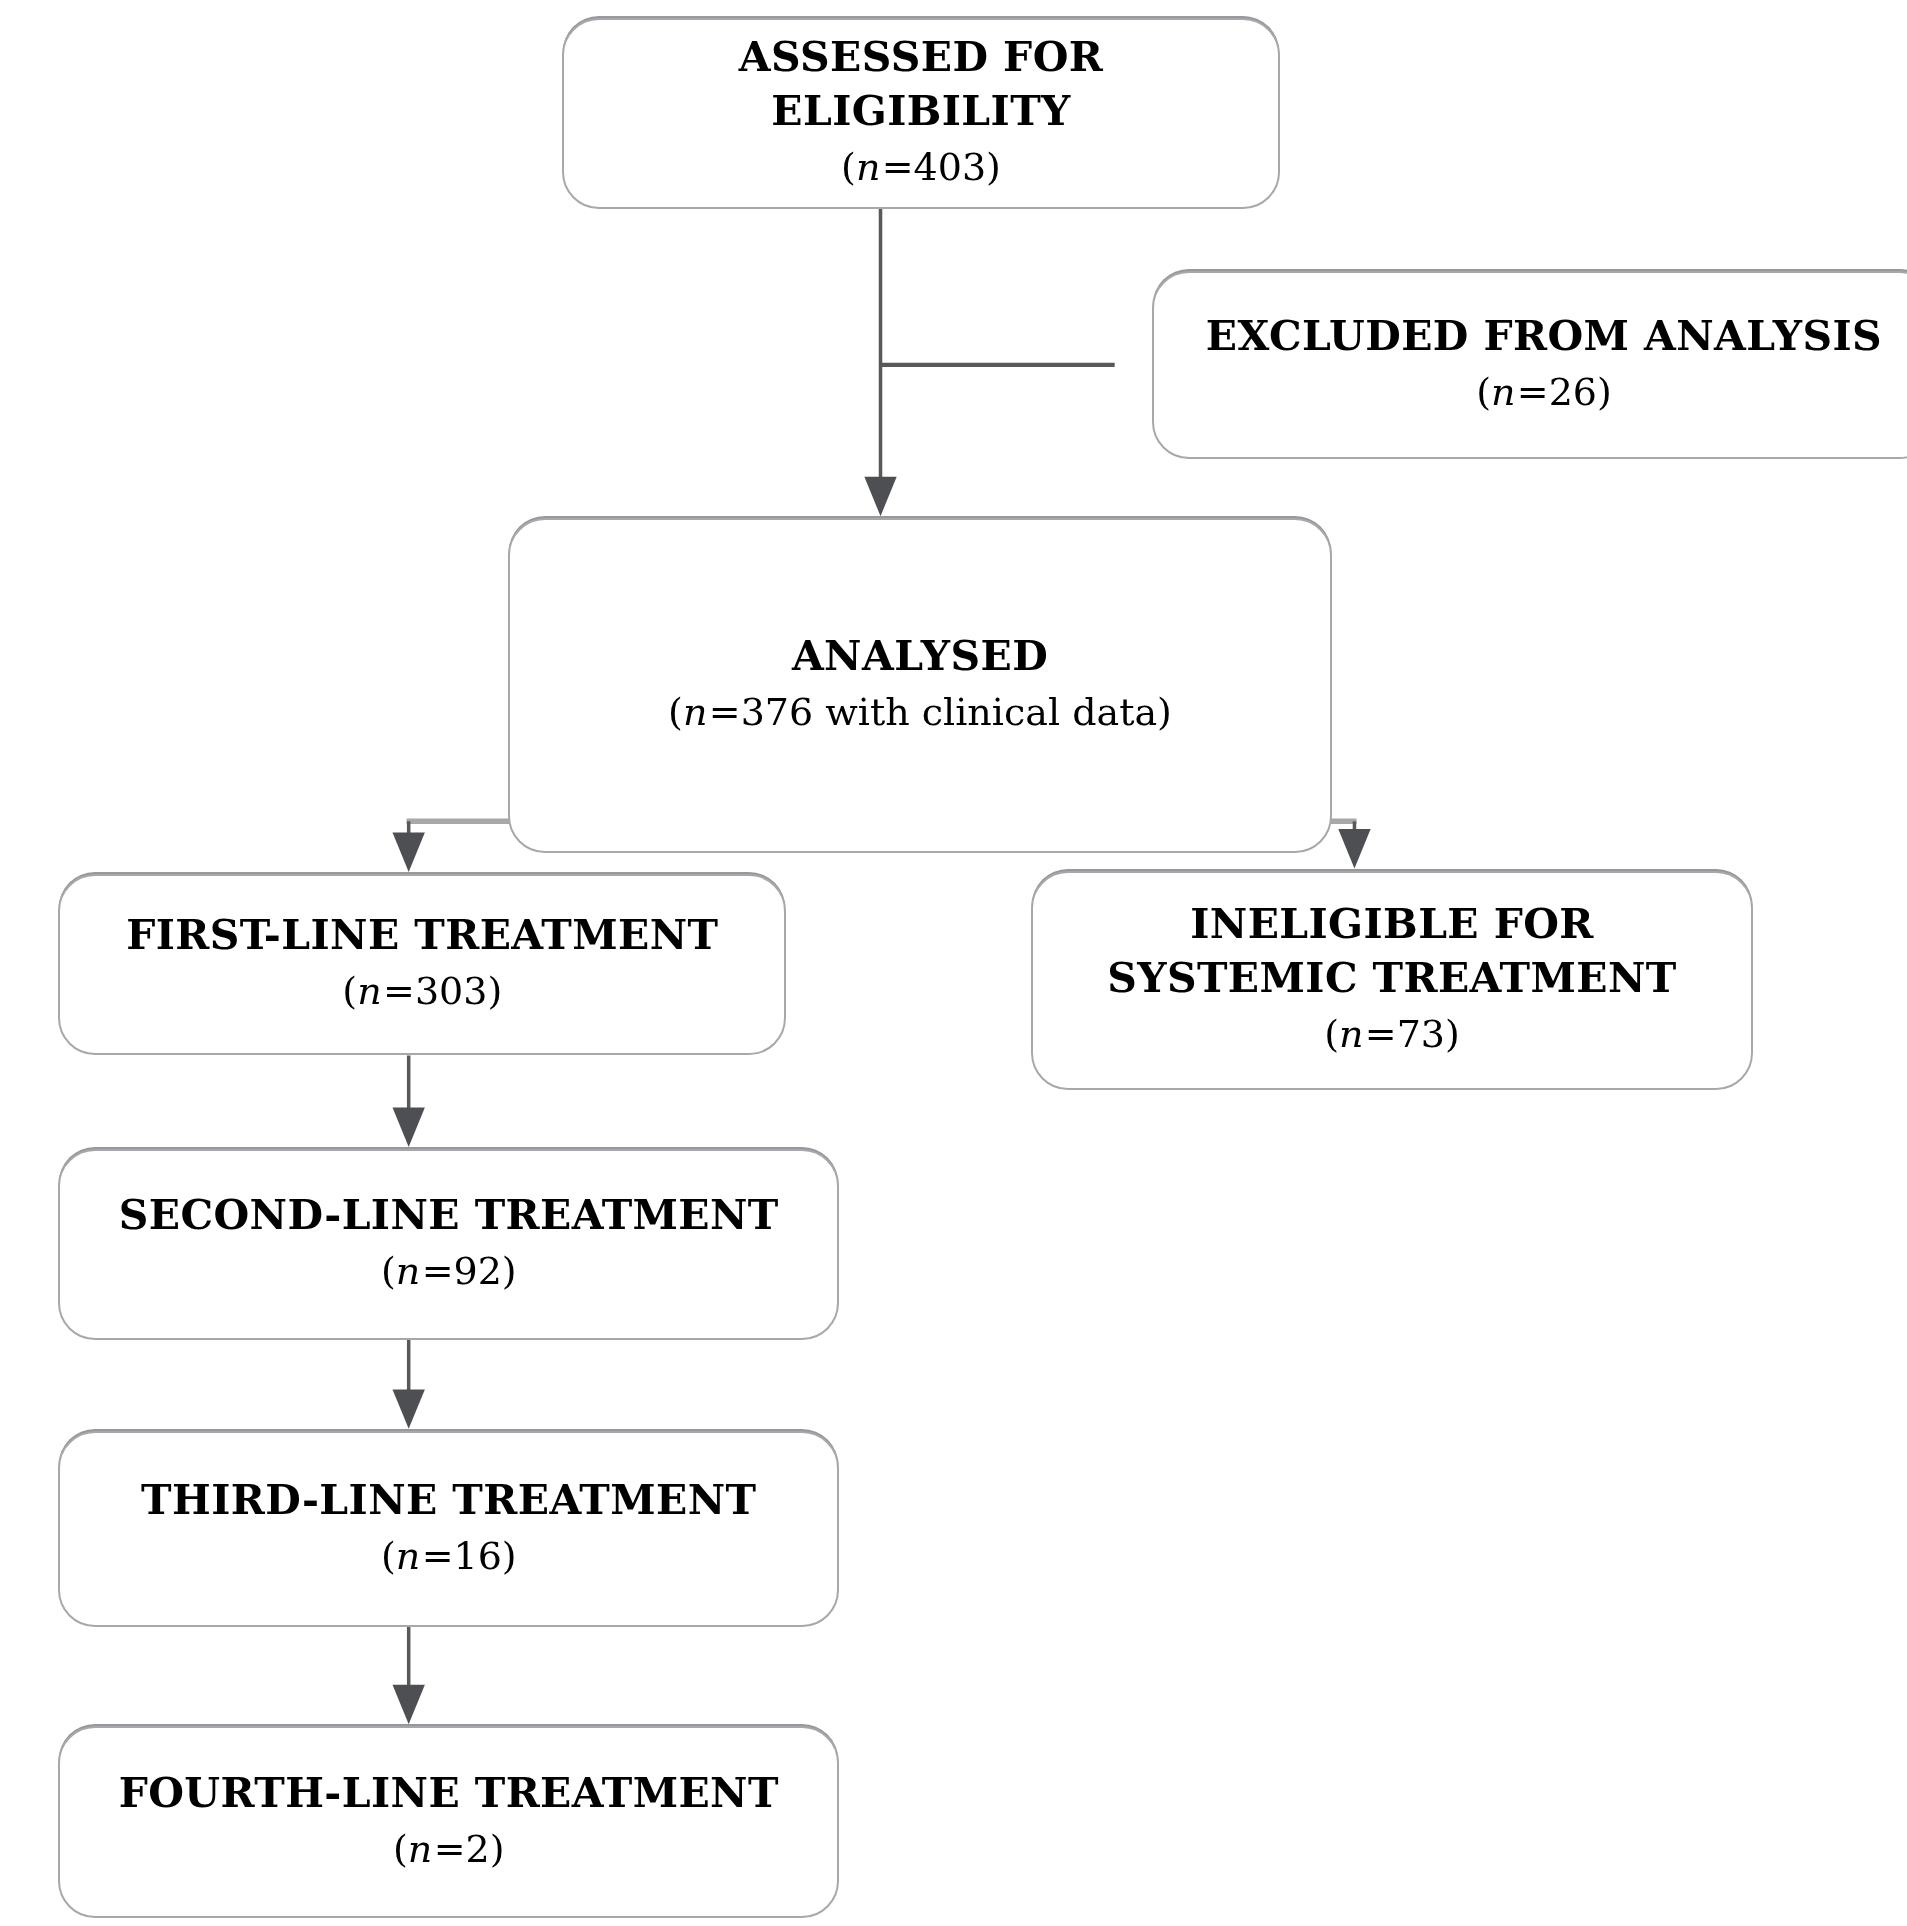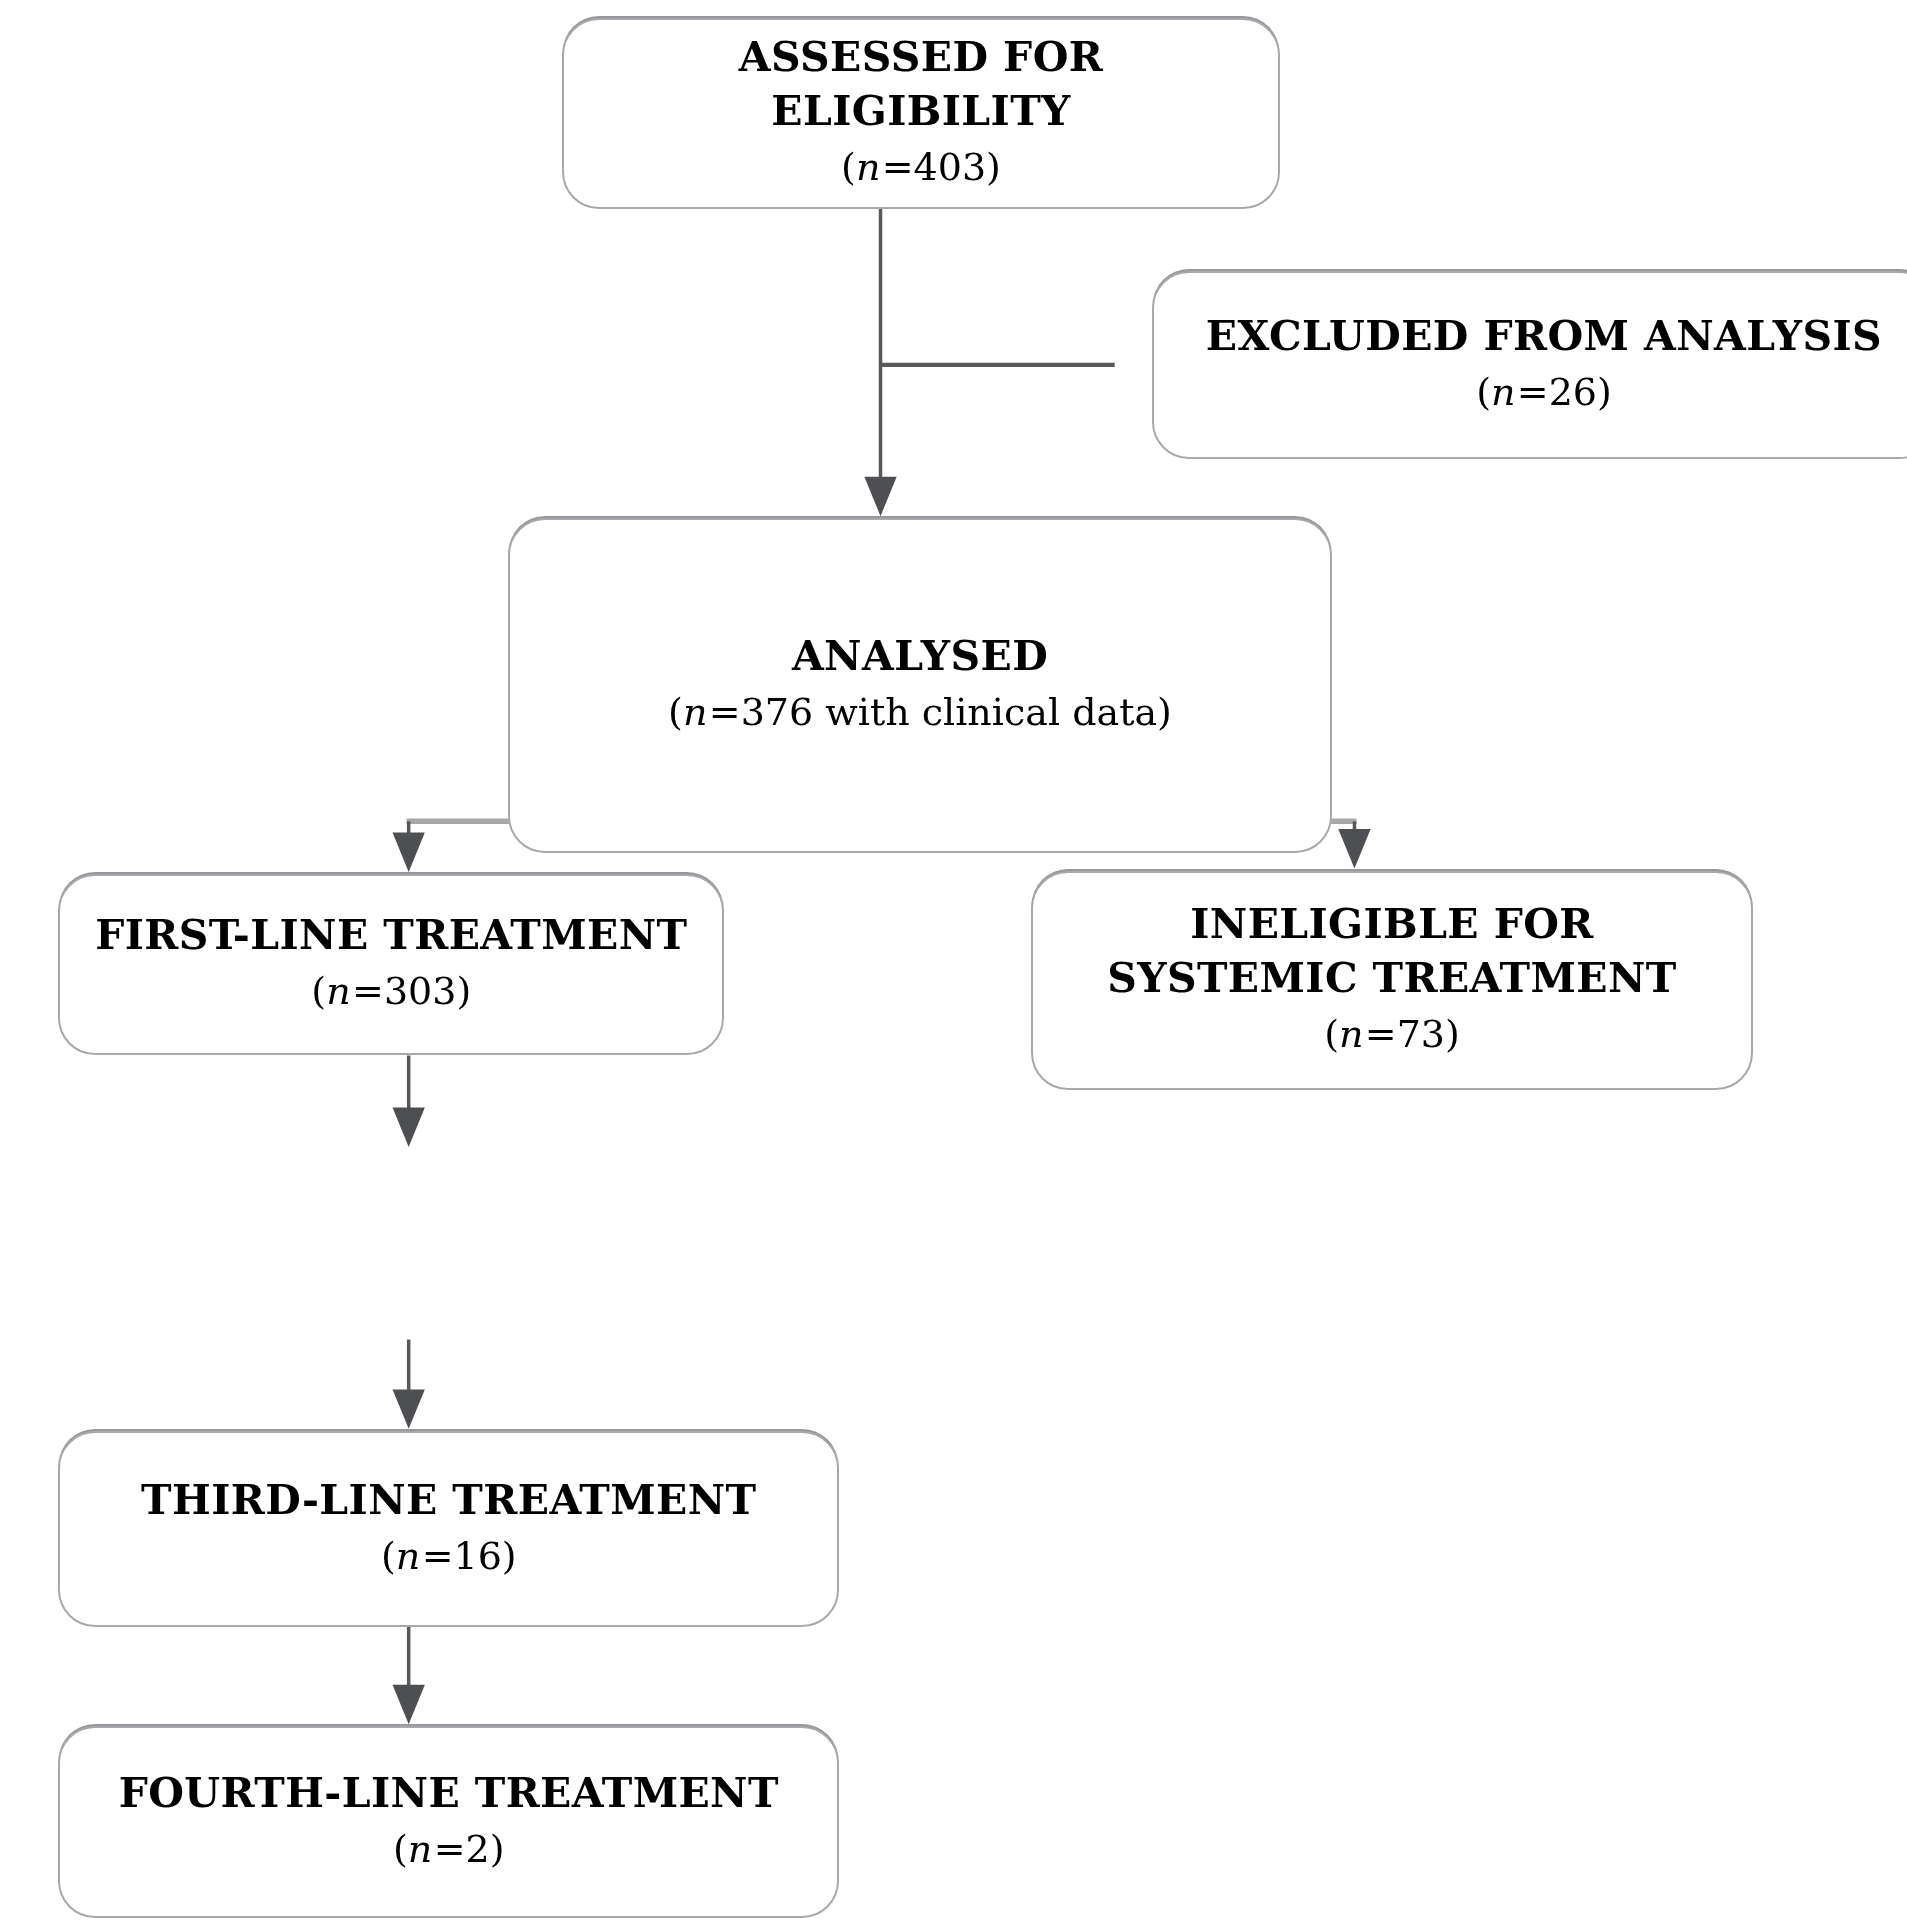--- a/index.html
+++ b/index.html
@@ -49,21 +49,21 @@
     line-height: 1.55;
   }
   .nline i {
     font-style: italic;
     padding-right: 1.4px;
   }
   
   #box-assessed   { left: 522px;  top: 17.6px;   width: 718px; height: 191px; }
   #box-excluded   { left: 1112px; top: 271px;  width: 784px; height: 188px; }
   #box-analysed   { left: 468px;  top: 518px;  width: 824px; height: 335px; }
-  #box-first      { left: 18.3px;   top: 874px; width: 666px; height: 181px; }
+  #box-first      { left: 18.3px;   top: 874px; width: 728px; height: 181px; }
   #box-ineligible { left: 991px; top: 871px; width: 722px; height: 219px; }
   #box-second     { left: 18.3px;   top: 1149px; width: 781px; height: 191px; }
   #box-third      { left: 18.3px;   top: 1431px; width: 781px; height: 196px; }
   #box-fourth     { left: 18.3px;   top: 1726px; width: 781px; height: 192px; }
 </style>
 </head>
 <body>
 
 <div id="canvas">
 
@@ -112,20 +112,24 @@
   <div class="box" id="box-first">
     <div class="title">FIRST-LINE TREATMENT</div>
     <div class="nline"><span>(</span><i>n</i><span>=303)</span></div>
   </div>
 
   <div class="box" id="box-ineligible">
     <div class="title">INELIGIBLE FOR SYSTEMIC TREATMENT</div>
     <div class="nline"><span>(</span><i>n</i><span>=73)</span></div>
   </div>
 
+  <div class="box" id="box-second">
+    <div class="title">SECOND-LINE TREATMENT</div>
+    <div class="nline"><span>(</span><i>n</i><span>=92)</span></div>
+  </div>
 
   <div class="box" id="box-third">
     <div class="title">THIRD-LINE TREATMENT</div>
     <div class="nline"><span>(</span><i>n</i><span>=16)</span></div>
   </div>
 
   <div class="box" id="box-fourth">
     <div class="title">FOURTH-LINE TREATMENT</div>
     <div class="nline"><span>(</span><i>n</i><span>=2)</span></div>
   </div>

